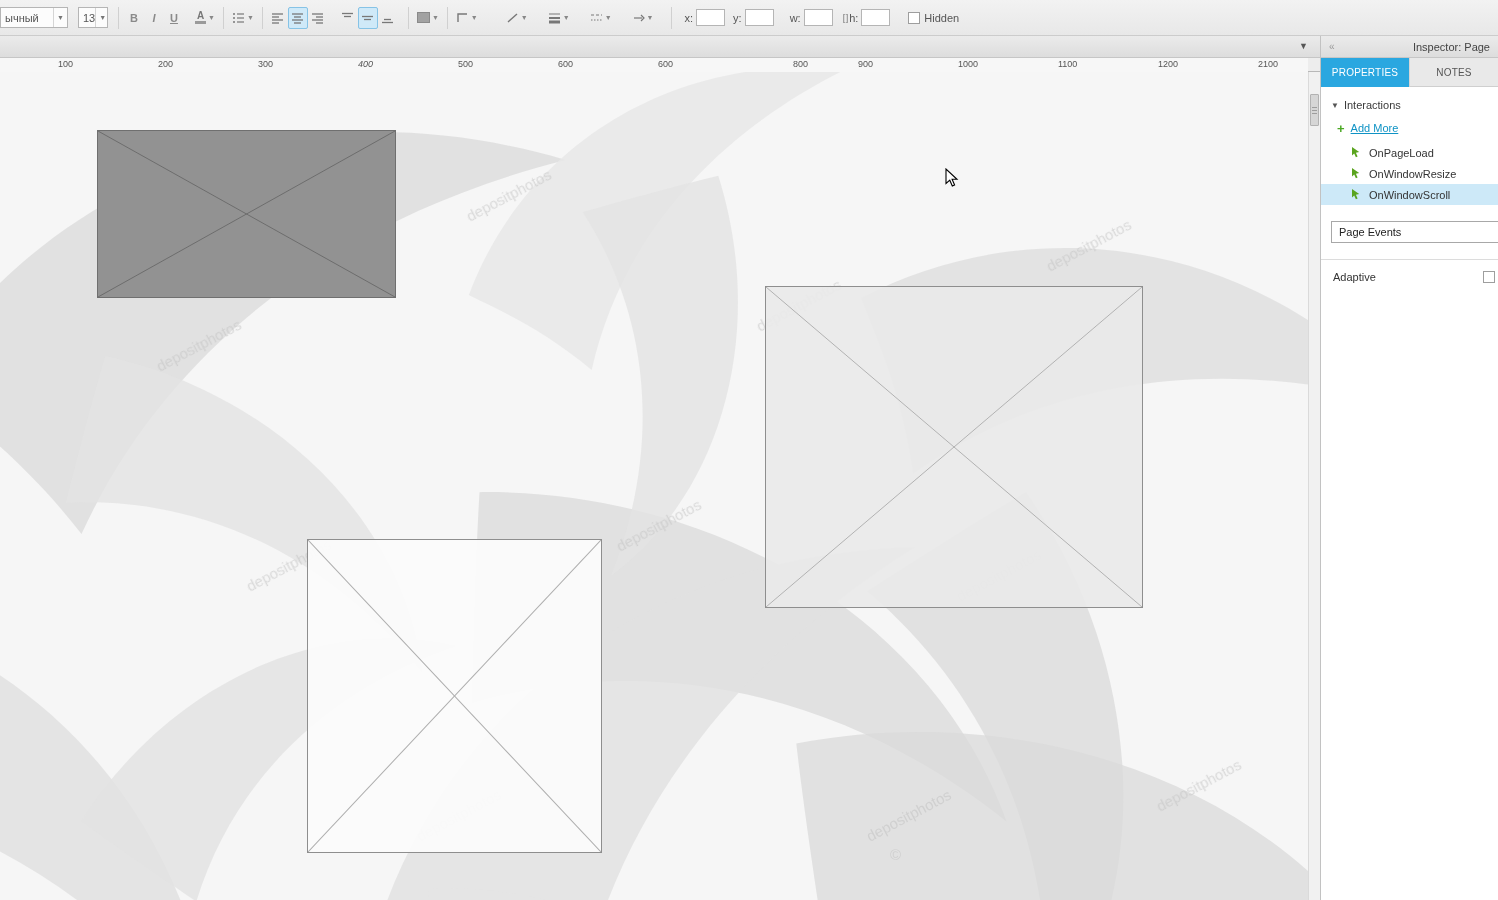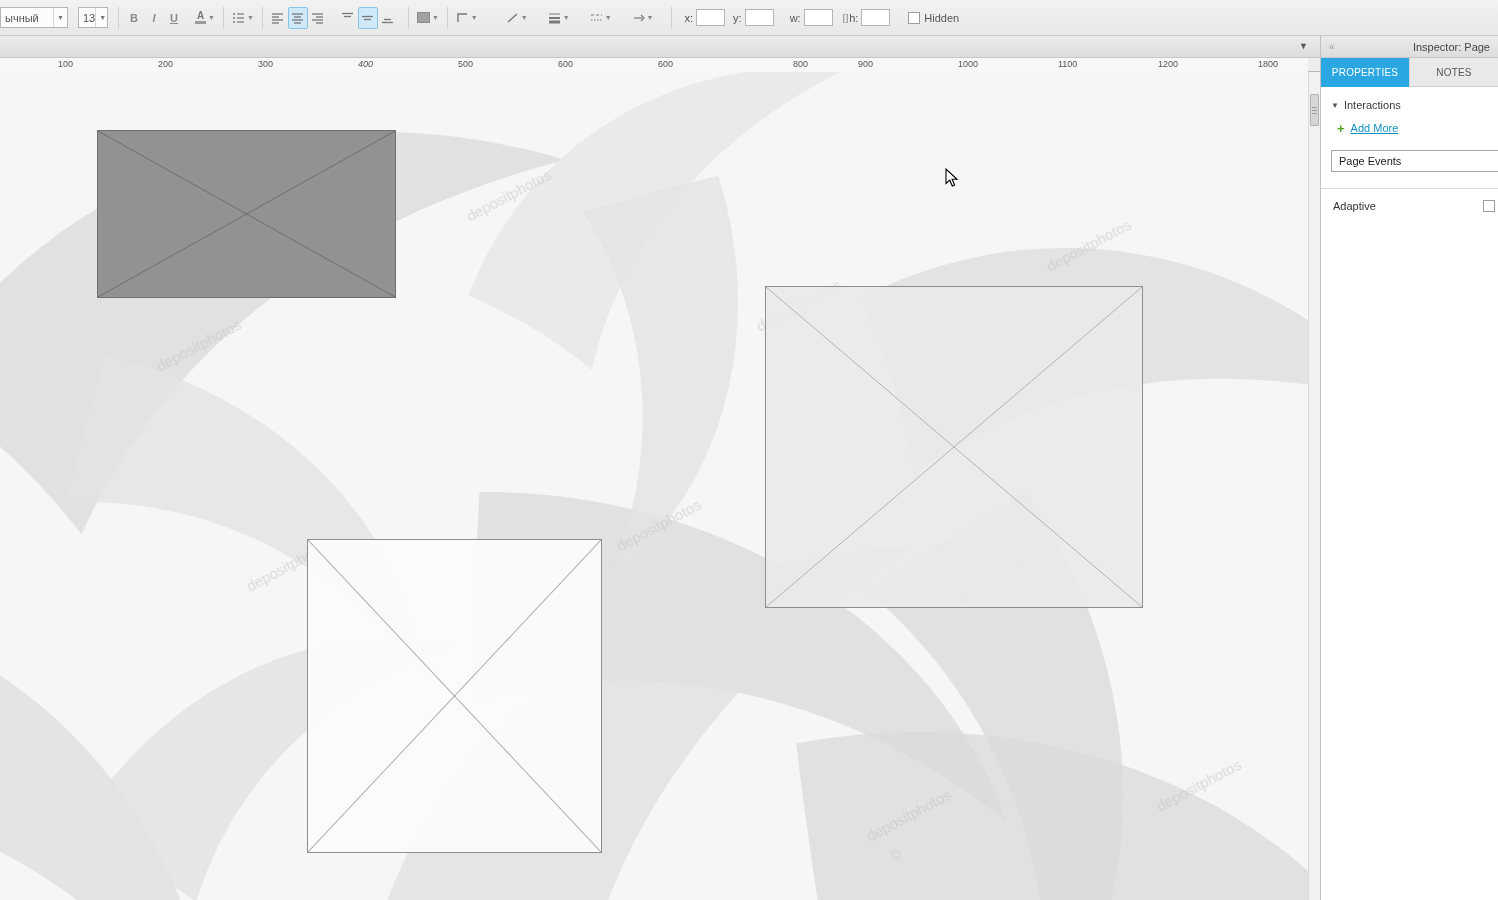--- a/index.html
+++ b/index.html
@@ -432,21 +432,21 @@
         <span class="tick-label" style="left: 258px;">300</span>
         <span class="tick-label" style="left: 358px; font-style: italic;">400</span>
         <span class="tick-label" style="left: 458px;">500</span>
         <span class="tick-label" style="left: 558px;">600</span>
         <span class="tick-label" style="left: 658px;">600</span>
         <span class="tick-label" style="left: 758px; padding-left: 35px;">800</span>
         <span class="tick-label" style="left: 858px;">900</span>
         <span class="tick-label" style="left: 958px;">1000</span>
         <span class="tick-label" style="left: 1058px;">1100</span>
         <span class="tick-label" style="left: 1158px;">1200</span>
-        <span class="tick-label" style="left: 1258px;">1800</span>
+        <span class="tick-label" style="left: 1258px;">2100</span>
       </div>
     <div class="ruler-corner"></div>
 
     <div class="canvas">
 
       <svg class="bg-pattern" width="1308" height="828" viewBox="0 0 1308 828">
         <rect width="1308" height="828" fill="#f6f6f6"></rect>
         <defs>
           <g id="sw1">
               <path d="M0,170 C70,60 210,-10 380,40 C260,70 150,140 95,260 C60,215 25,190 0,170 Z"></path>
@@ -531,20 +531,46 @@
       <div class="sec-header">
         <span class="chev">▼</span>
         <span>Interactions</span>
       </div>
 
       <div class="addcase">
         <span class="plus">+</span>
         <span class="addcase-link">Add More</span>
       </div>
 
+      <div class="event-list">
+          <div class="event-row">
+            <span class="ev-icon">
+              <svg width="11" height="11" viewBox="0 0 11 11">
+                <path d="M1,0 L8.2,5 L4.9,5.8 L6.6,9.4 L4.9,10.2 L3.2,6.6 L1,8.6 Z" fill="#5aa41f"></path>
+              </svg>
+            </span>
+            <span>OnPageLoad</span>
+          </div>
+          <div class="event-row">
+            <span class="ev-icon">
+              <svg width="11" height="11" viewBox="0 0 11 11">
+                <path d="M1,0 L8.2,5 L4.9,5.8 L6.6,9.4 L4.9,10.2 L3.2,6.6 L1,8.6 Z" fill="#5aa41f"></path>
+              </svg>
+            </span>
+            <span>OnWindowResize</span>
+          </div>
+          <div class="event-row selected">
+            <span class="ev-icon">
+              <svg width="11" height="11" viewBox="0 0 11 11">
+                <path d="M1,0 L8.2,5 L4.9,5.8 L6.6,9.4 L4.9,10.2 L3.2,6.6 L1,8.6 Z" fill="#5aa41f"></path>
+              </svg>
+            </span>
+            <span>OnWindowScroll</span>
+          </div>
+        </div>
 
       <div class="more-events">
         <span>Page Events</span>
       </div>
 
       <div class="divider"></div>
 
       <div class="adaptive-row">
         <span>Adaptive</span>
         <span class="checkbox"></span>

